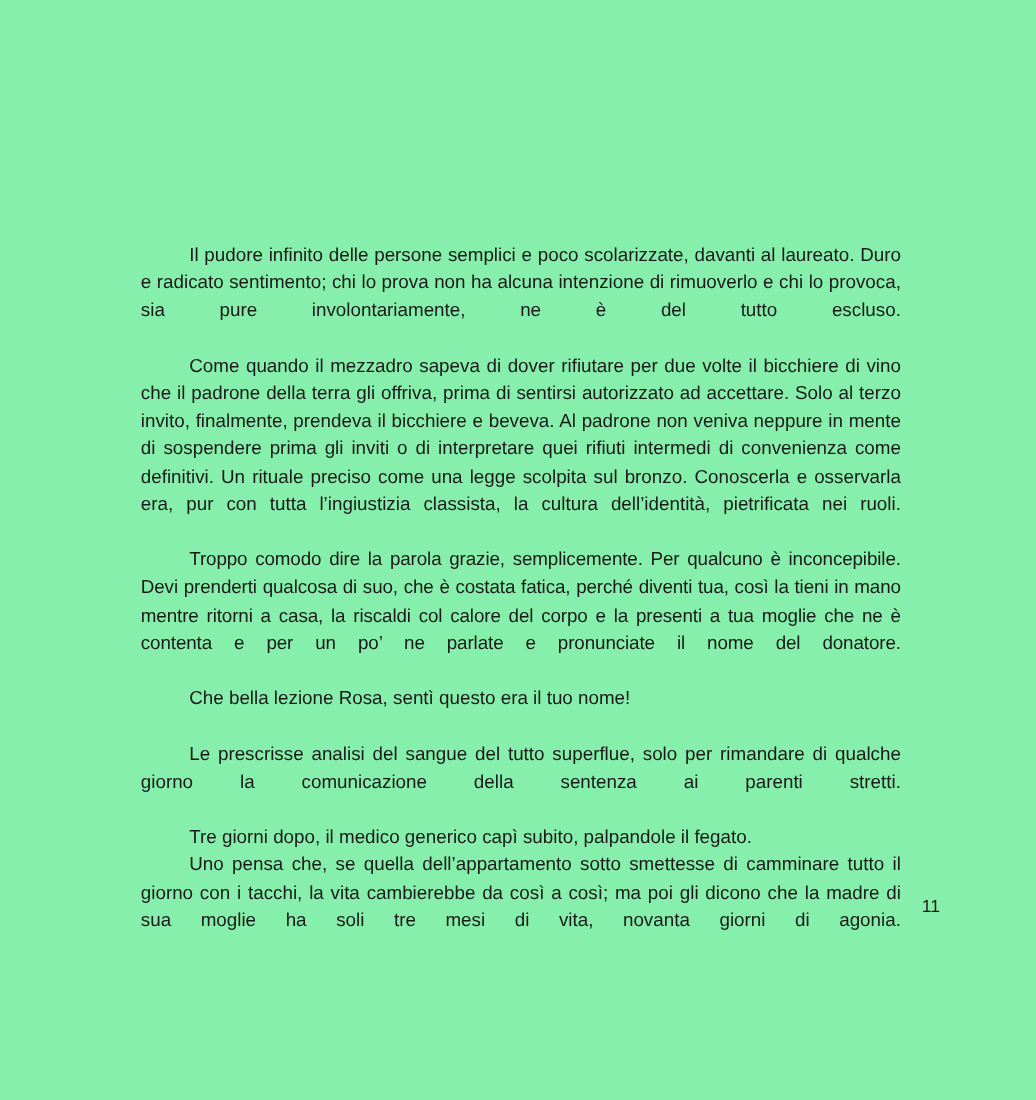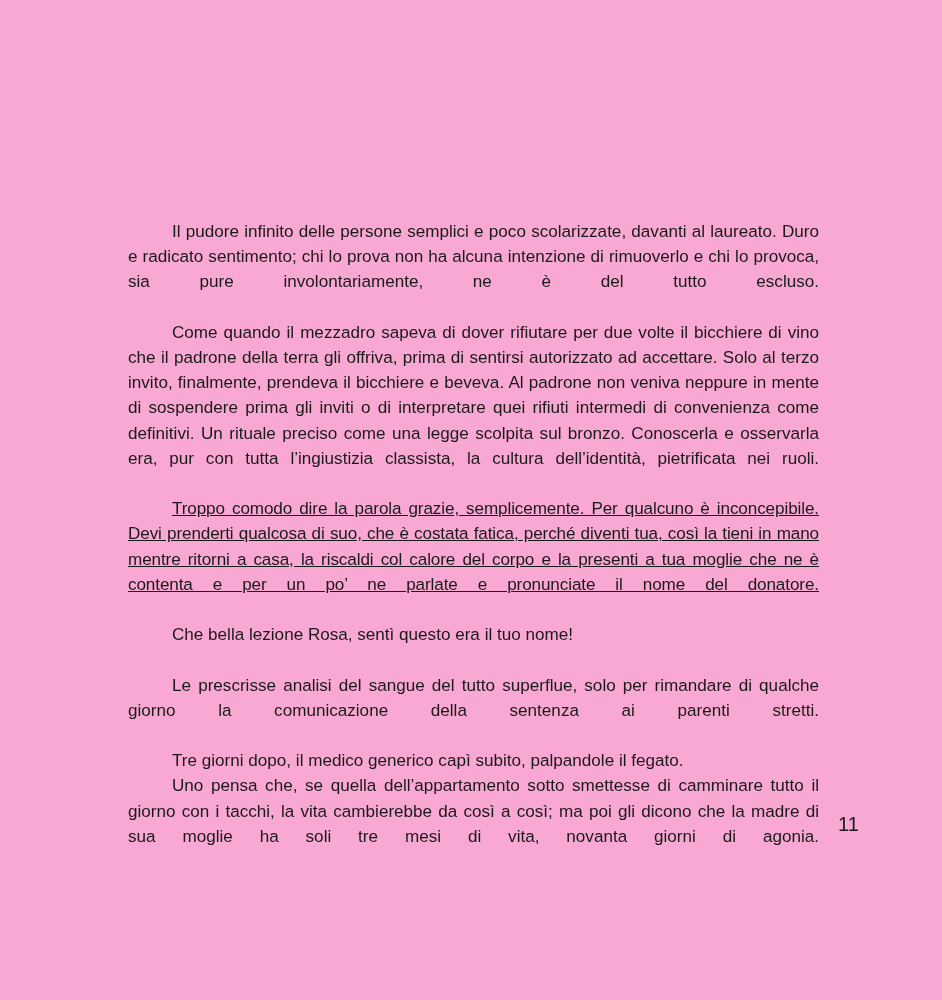--- a/index.html
+++ b/index.html
@@ -4,21 +4,21 @@
 <style>
   html, body {
     margin: 0;
     padding: 0;
     background: #ffffff;
   }
   .page {
     position: relative;
     width: 942px;
     height: 1000px;
-    background: #f9a8d4;
+    background: #86efac;
     overflow: hidden;
     font-family: "Liberation Sans", sans-serif;
   }
   .text-block {
     position: absolute;
     left: 128px;
     top: 219px;
     width: 691px;
     font-size: 17.1px;
     line-height: 25.2px;
@@ -43,29 +43,28 @@
   }
   .spacer {
     height: 25.2px;
   }
   .italic {
   }
   .folio {
     position: absolute;
     left: 838px;
     top: 812px;
-    font-size: 20px;
+    font-size: 16px;
     line-height: 25.2px;
     color: #1a1a1a;
     font-family: "Liberation Sans", sans-serif;
   }
   
   .tight {
     letter-spacing: -0.1px;
-    text-decoration: underline;
   }
 </style>
 </head>
 <body>
 
 <div class="page">
 
   <div class="text-block">
 
     <p class="para">Il pudore infinito delle persone semplici e poco scolarizzate, davanti al laureato. Duro e radicato sentimento; chi lo prova non ha alcuna intenzione di rimuoverlo e chi lo provoca, sia pure involontariamente, ne è del tutto escluso.</p>

